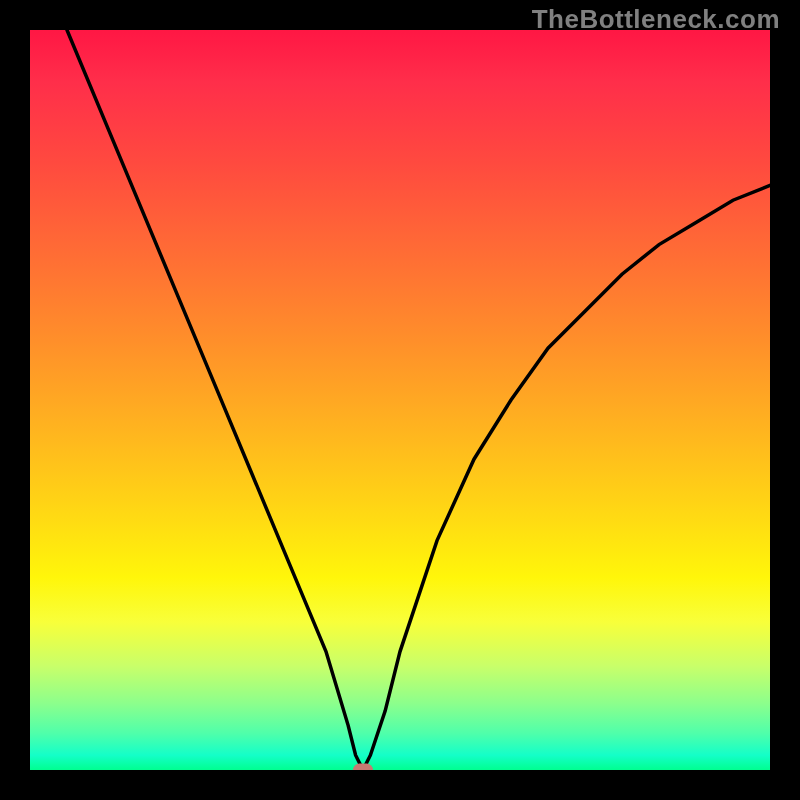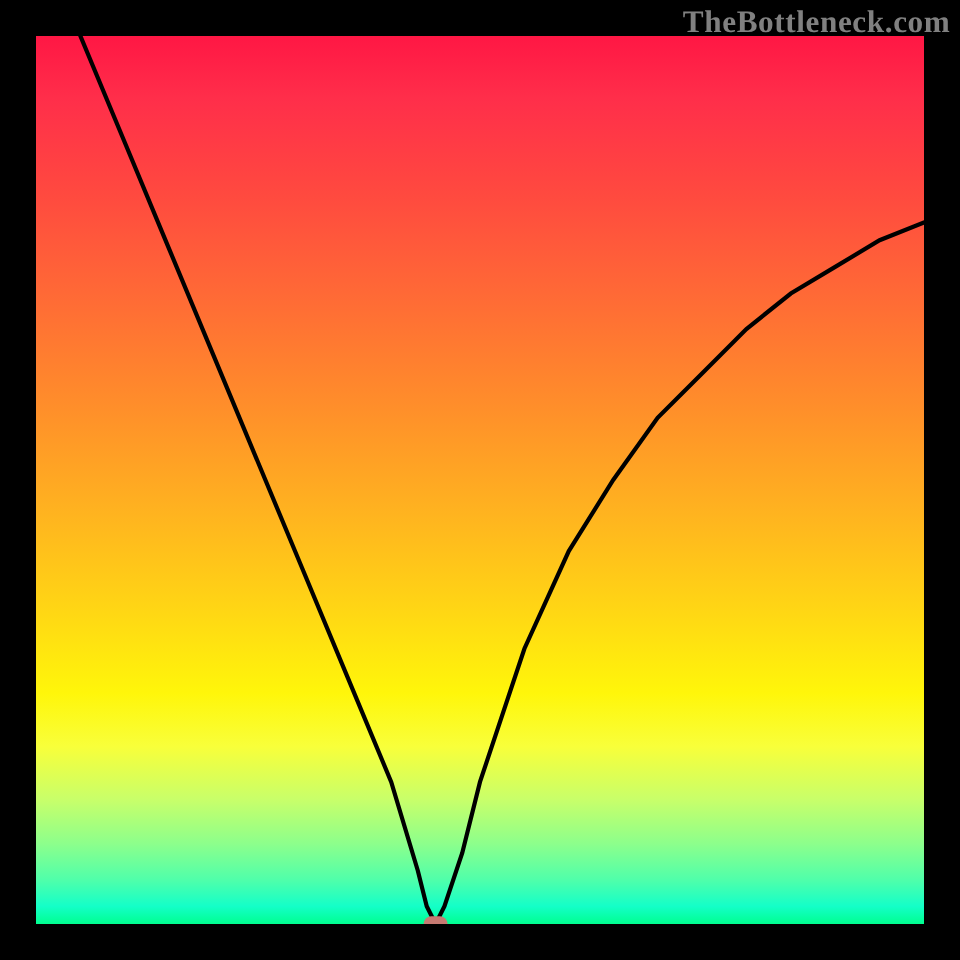--- a/index.html
+++ b/index.html
@@ -9,22 +9,22 @@
   }
   .chart-container {
     position: relative;
     width: 800px;
     height: 800px;
     background: #000;
   }
   .watermark {
     position: absolute;
     top: 4px;
-    right: 8px;
-    font-family: Liberation Serif, serif;
+    right: 20px;
+    font-family: Liberation Sans, sans-serif;
     font-size: 26px;
     font-weight: bold;
     color: #808080;
     z-index: 10;
     letter-spacing: 0.5px;
   }
   .plot-area {
     position: absolute;
     left: 30px;
     top: 30px;

